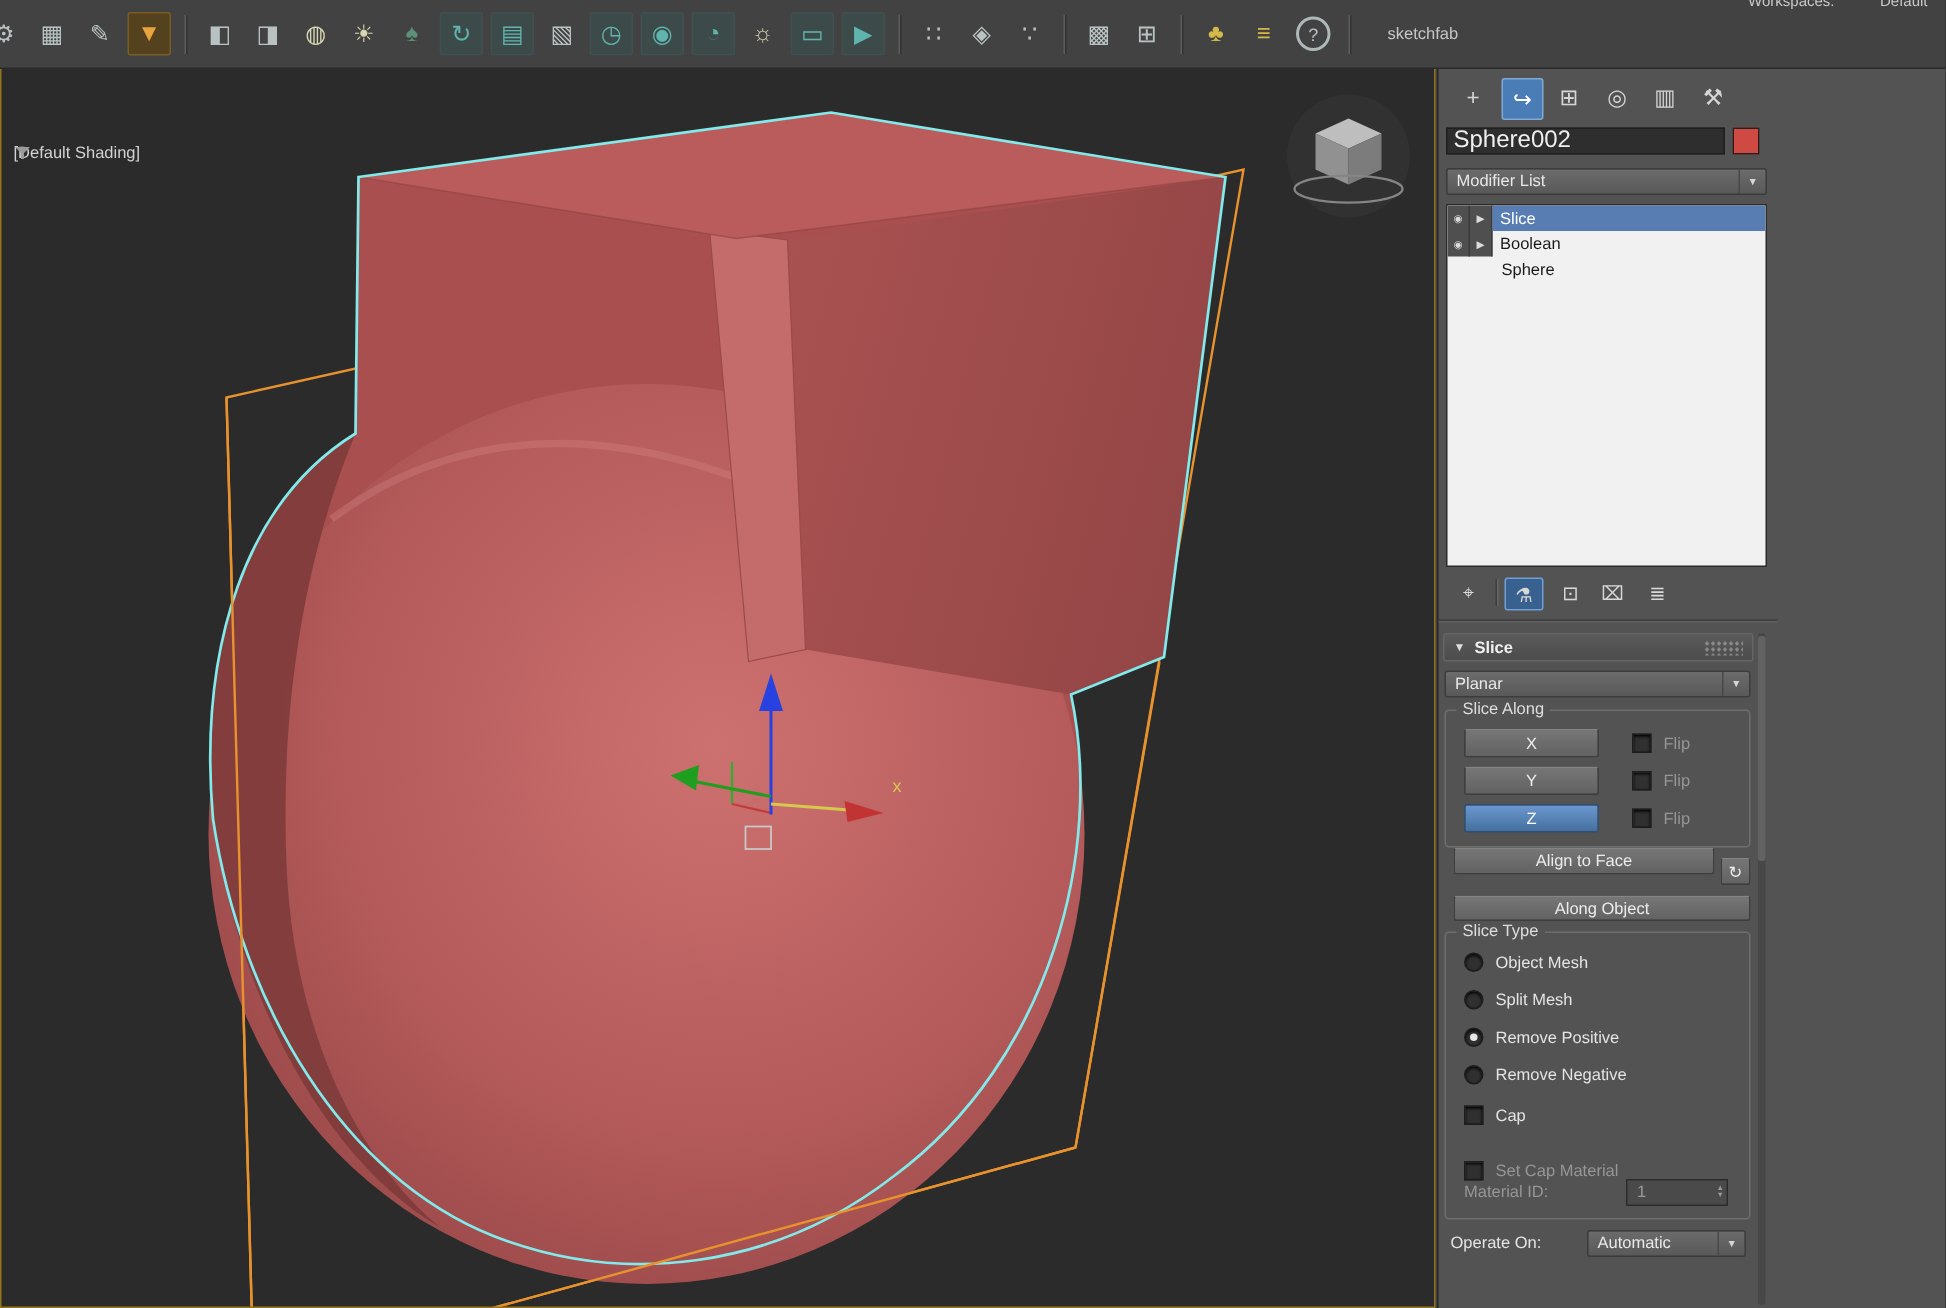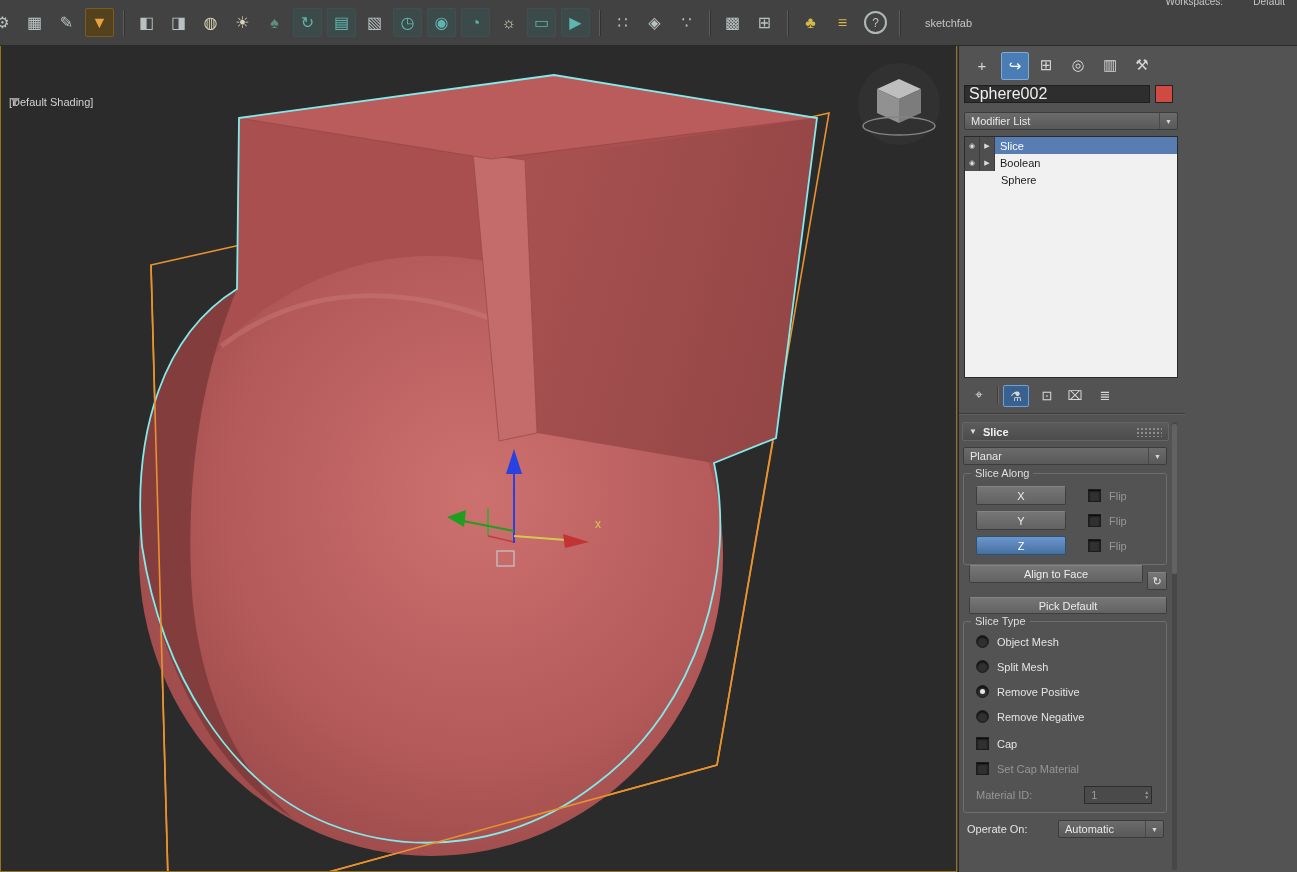--- a/index.html
+++ b/index.html
@@ -263,21 +263,21 @@
       </div>
       <div class="row" style="left:12px;top:62px;">
         <span class="btn blue" style="width:88px;">Z</span>
         <span class="cb" style="margin-left:14px;"></span>
         <span class="dis">Flip</span>
       </div>
     </div>
 
     <span class="abs btn" style="left:10px;top:520px;width:174px;height:18px;">Align to Face</span>
     <span class="abs btn" style="left:188px;top:527px;width:20px;height:18px;">↻</span>
-    <span class="abs btn" style="left:10px;top:552px;width:198px;height:17px;">Pick Default</span>
+    <span class="abs btn" style="left:10px;top:552px;width:198px;height:17px;">Along Object</span>
 
     <div class="abs grp" style="left:4px;top:576px;width:204px;height:192px;">
       <span class="gtitle">Slice Type</span>
       <div class="row" style="left:12px;top:13px;">
         <span class="radio"></span>
         <span>Object Mesh</span>
       </div>
       <div class="row" style="left:12px;top:38px;">
         <span class="radio"></span>
         <span>Split Mesh</span>
@@ -287,21 +287,21 @@
         <span>Remove Positive</span>
       </div>
       <div class="row" style="left:12px;top:88px;">
         <span class="radio"></span>
         <span>Remove Negative</span>
       </div>
       <div class="row" style="left:12px;top:115px;">
         <span class="cb"></span>
         <span>Cap</span>
       </div>
-      <div class="row" style="left:12px;top:140px;">
+      <div class="row" style="left:12px;top:152px;">
         <span class="cb"></span>
         <span class="dis">Set Cap Material</span>
       </div>
       <div class="row" style="left:12px;top:164px;gap:40px;">
         <span class="dis">Material ID:</span>
         <span class="spinfield" style="width:58px;margin-left:12px;">
           <span>1</span>
           <span class="spin">
               <span>▲</span>
               <span>▼</span>

